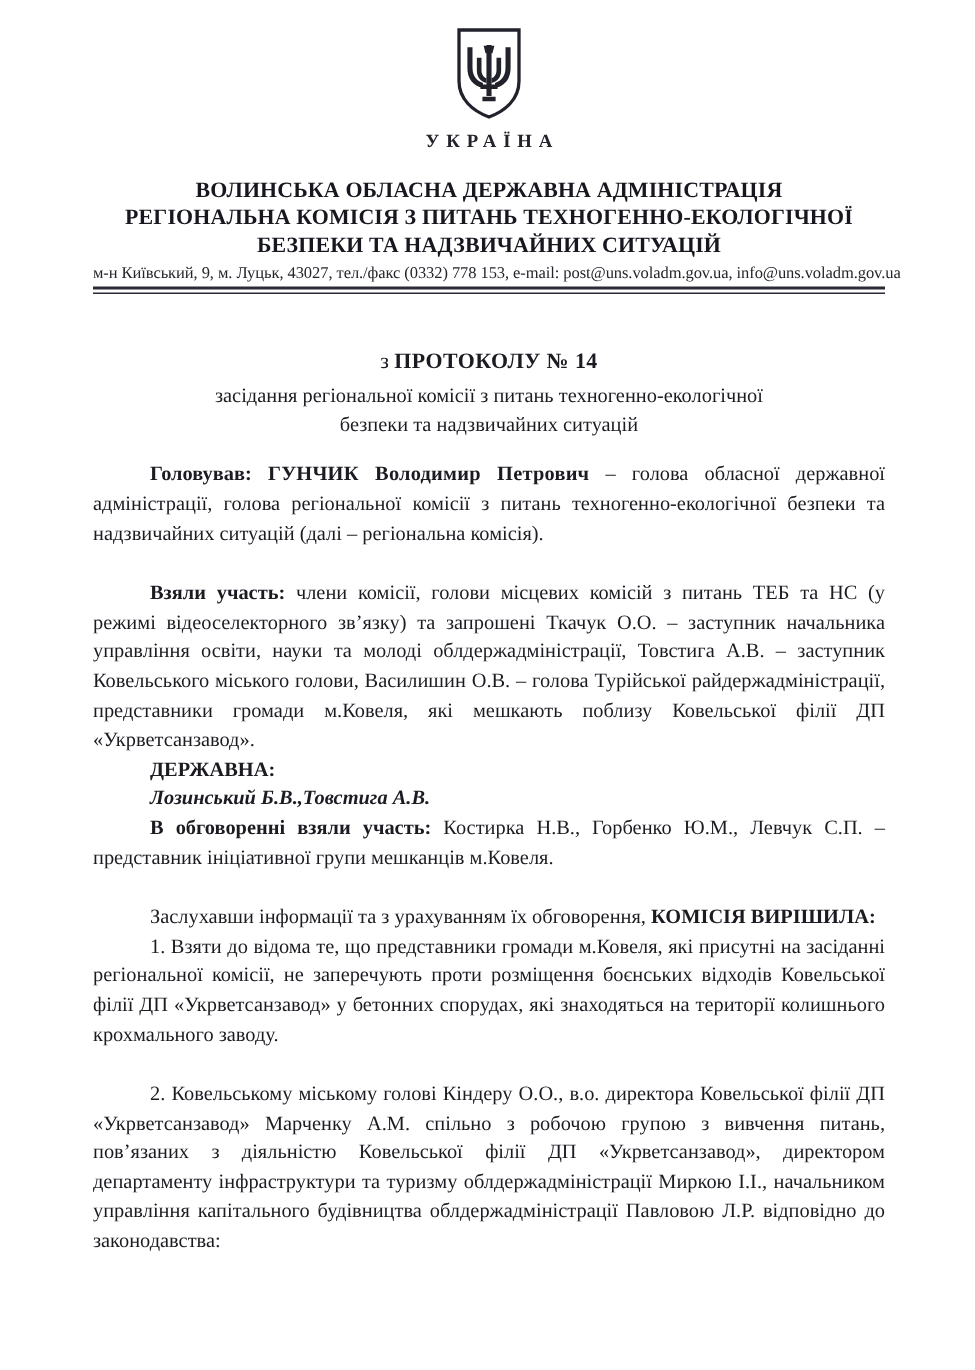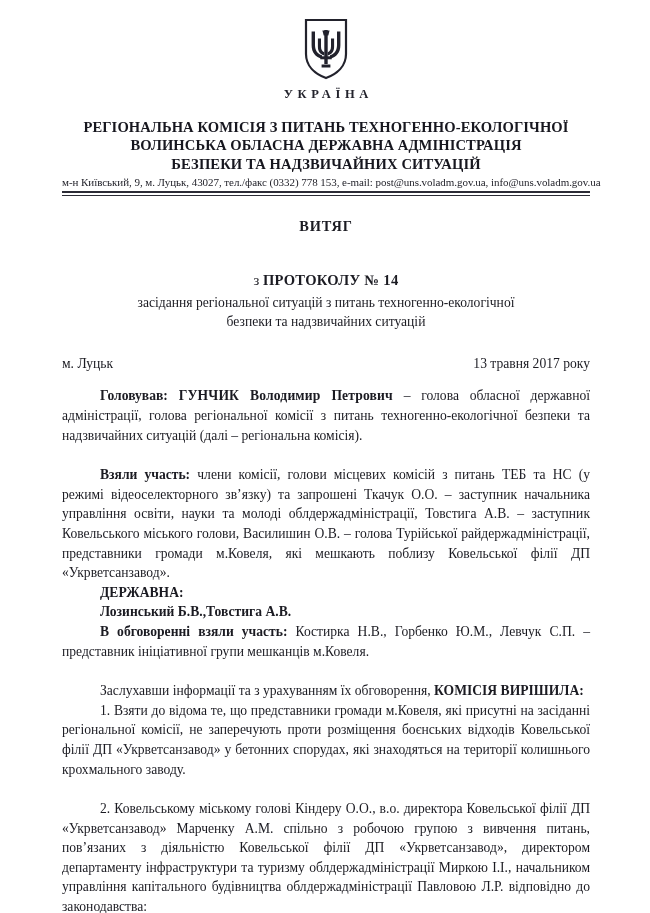--- a/index.html
+++ b/index.html
@@ -123,20 +123,21 @@
   .heading-inline {
     font-size: 13.6px;
     line-height: 19.6px;
     font-weight: 700;
     text-indent: 38px;
     margin: 0;
   }
   p.italic-names {
     font-size: 13.6px;
     line-height: 19.6px;
+    font-style: italic;
     font-weight: 700;
     text-indent: 38px;
     margin: 0;
     text-align: left;
   }
   p.bold-para {
     font-weight: 700;
     letter-spacing: 0.1px;
   }
   .spread { letter-spacing: 0.15px; }
@@ -168,42 +169,37 @@
 
           <path d="M18.6 46.5 h8.8 v3.0 h-8.8 z"></path>
         </g>
       </svg>
     </span>
   </div>
 
   <div class="country-name">УКРАЇНА</div>
 
   <div class="letterhead">
+    <div class="lh-line">ВОЛИНСЬКА ОБЛАСНА ДЕРЖАВНА АДМІНІСТРАЦІЯ</div>
     <div class="lh-line">РЕГІОНАЛЬНА КОМІСІЯ З ПИТАНЬ ТЕХНОГЕННО-ЕКОЛОГІЧНОЇ</div>
-    <div class="lh-line">ВОЛИНСЬКА ОБЛАСНА ДЕРЖАВНА АДМІНІСТРАЦІЯ</div>
     <div class="lh-line">БЕЗПЕКИ ТА НАДЗВИЧАЙНИХ СИТУАЦІЙ</div>
     <div class="contact-line">м-н Київський, 9, м. Луцьк, 43027, тел./факс (0332) 778 153, e-mail: post@uns.voladm.gov.ua, info@uns.voladm.gov.ua</div>
     <div class="rule-double"></div>
   </div>
 
-  <div class="doc-title">ВИТЯГ</div>
 
   <div class="protocol-line">
     <span>з </span><b>ПРОТОКОЛУ № 14</b>
   </div>
 
   <div class="subtitle">
-    <span>засідання регіональної ситуацій з питань техногенно-екологічної</span><br>
+    <span>засідання регіональної комісії з питань техногенно-екологічної</span><br>
     <span>безпеки та надзвичайних ситуацій</span>
   </div>
 
-  <div class="place-date">
-    <span>м. Луцьк</span>
-    <span>13 травня 2017 року</span>
-  </div>
 
   <p class="body gap-md">
     <span class="b">Головував:</span>
     <span class="b spread">ГУНЧИК Володимир Петрович</span><span> – голова обласної державної адміністрації, голова регіональної комісії з питань техногенно-екологічної безпеки та надзвичайних ситуацій (далі – регіональна комісія).</span>
   </p>
 
   <p class="body gap-lg">
     <span class="b">Взяли участь:</span><span> члени комісії, голови місцевих комісій з питань ТЕБ та НС (у режимі відеоселекторного зв’язку) та запрошені Ткачук О.О. – заступник начальника управління освіти, науки та молоді облдержадміністрації, Товстига А.В. – заступник Ковельського міського голови, Василишин О.В. – голова Турійської райдержадміністрації, представники громади м.Ковеля, які мешкають поблизу  Ковельської філії ДП «Укрветсанзавод».</span>
   </p>
 

